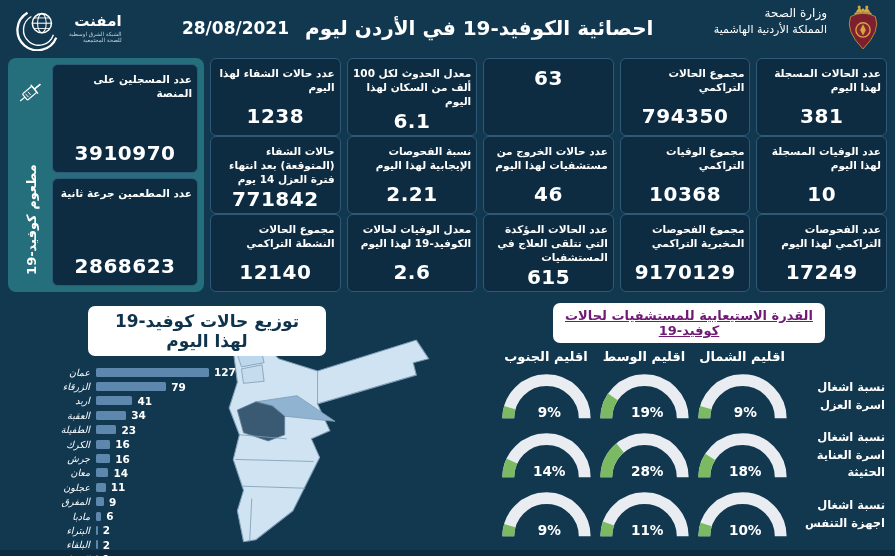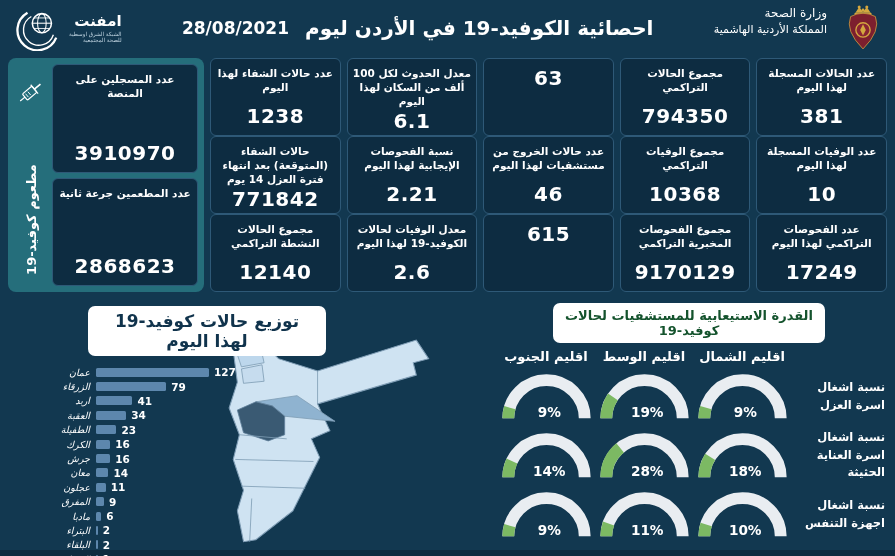--- a/index.html
+++ b/index.html
@@ -18,21 +18,21 @@
   .org{display:flex;align-items:center;gap:7px;margin-left:4px;}
   .org-text{text-align:right;line-height:1.25;}
   .org-name{font-size:15px;font-weight:bold;}
   .org-sub{font-size:5.5px;color:#bfd3e0;}
 
   
   .stats{position:absolute;top:58px;right:8px;left:8px;display:flex;gap:6px;align-items:stretch;}
   .stat-col{flex:1;display:flex;flex-direction:column;}
   .card{background:#0d2c41;border:1px solid #2e5977;border-radius:6px;height:78px;box-sizing:border-box;
         display:flex;flex-direction:column;justify-content:space-between;padding:7px 5px 7px;}
-  .card-label{font-size:10.5px;font-weight:600;text-align:center;line-height:1.35;}
+  .card-label{font-size:10.5px;font-weight:600;line-height:1.35;}
   .card-value{font-size:20px;font-weight:bold;text-align:center;letter-spacing:.5px;}
 
   .vaccine-panel{width:196px;flex:none;background:#256e7b;border-radius:8px;padding:6px;display:flex;gap:4px;box-sizing:border-box;}
   .vaccine-cards{flex:1;display:flex;flex-direction:column;gap:5px;}
   .vaccine-cards .card{height:auto;flex:1;}
   .vaccine-side{width:34px;position:relative;display:flex;flex-direction:column;align-items:center;}
   .syringe{margin-top:16px;transform:rotate(-40deg);}
   .v-label{position:absolute;width:160px;left:calc(50% - 80px);top:148px;text-align:center;
            transform:rotate(-90deg);white-space:nowrap;font-size:13px;font-weight:bold;}
 
@@ -44,22 +44,22 @@
   .bar-row{display:flex;align-items:center;height:14.4px;}
   .bar-label{width:62px;flex:none;text-align:right;font-size:9.5px;direction:rtl;font-style:italic;}
   .bar{height:9px;border-radius:1.5px;margin-left:6px;flex:none;}
   .bar-value{margin-left:5px;font-size:10.5px;font-weight:bold;}
 
   
   .map{position:absolute;left:212px;top:336px;width:242px;height:216px;z-index:1;}
 
   
   .gauges{position:absolute;right:4px;top:303px;width:404px;direction:rtl;}
-  .gauge-title-box{background:#ffffff;color:#14532d;border-radius:7px;padding:5px 8px;font-size:13px;font-weight:bold;
-                   text-align:center;width:272px;margin:0 auto;box-sizing:border-box;}
+  .gauge-title-box{background:#ffffff;color:#701a75;border-radius:7px;padding:5px 8px;font-size:13px;font-weight:bold;
+                   text-align:center;width:272px;margin:0 auto;box-sizing:border-box;text-decoration:underline;}
   .gauges-grid{display:grid;grid-template-columns:100px 98px 98px 98px;margin-top:6px;row-gap:2px;
                align-items:center;justify-items:center;}
   .g-head{font-size:13px;font-weight:bold;align-self:end;padding-bottom:2px;}
   .g-rowlabel{font-size:11.5px;font-weight:bold;justify-self:start;text-align:right;line-height:1.55;width:100%;box-sizing:border-box;padding-right:6px;}
   .g-gauge{line-height:0;}
 
   .footer-band{position:absolute;bottom:0;left:0;right:0;height:6px;background:#0d2a3e;}
 </style>
 </head>
 <body>
@@ -136,20 +136,21 @@
           </div>
         </div><div class="stat-col">
           <div class="card">
             <div class="card-value">63</div>
           </div>
           <div class="card">
             <div class="card-label">عدد حالات الخروج من مستشفيات لهذا اليوم</div>
             <div class="card-value">46</div>
           </div>
           <div class="card">
+            <div class="card-label">عدد الحالات المؤكدة التي تتلقى العلاج في المستشفيات</div>
             <div class="card-value">615</div>
           </div>
         </div><div class="stat-col">
           <div class="card">
             <div class="card-label">معدل الحدوث لكل 100 ألف من السكان لهذا اليوم</div>
             <div class="card-value">6.1</div>
           </div>
           <div class="card">
             <div class="card-label">نسبة الفحوصات الإيجابية لهذا اليوم</div>
             <div class="card-value">2.21</div>

